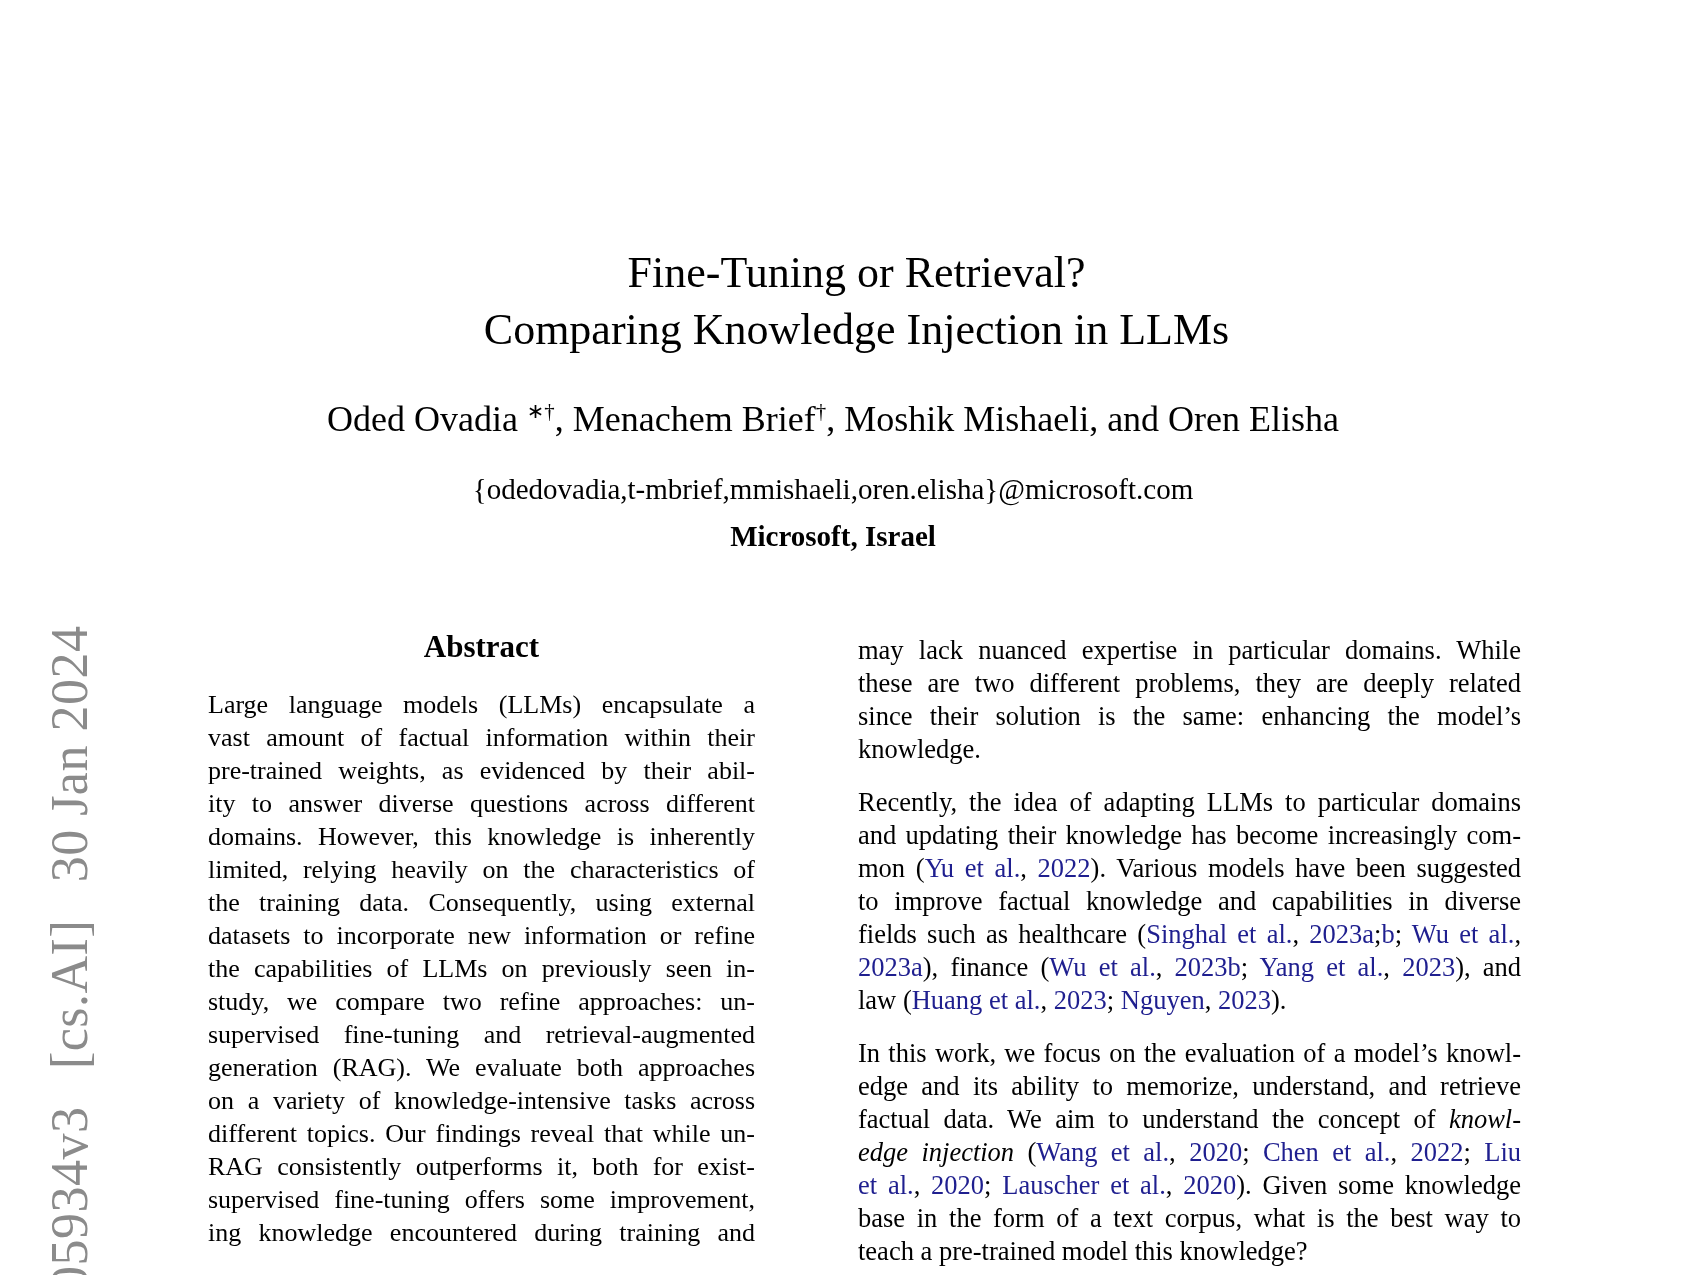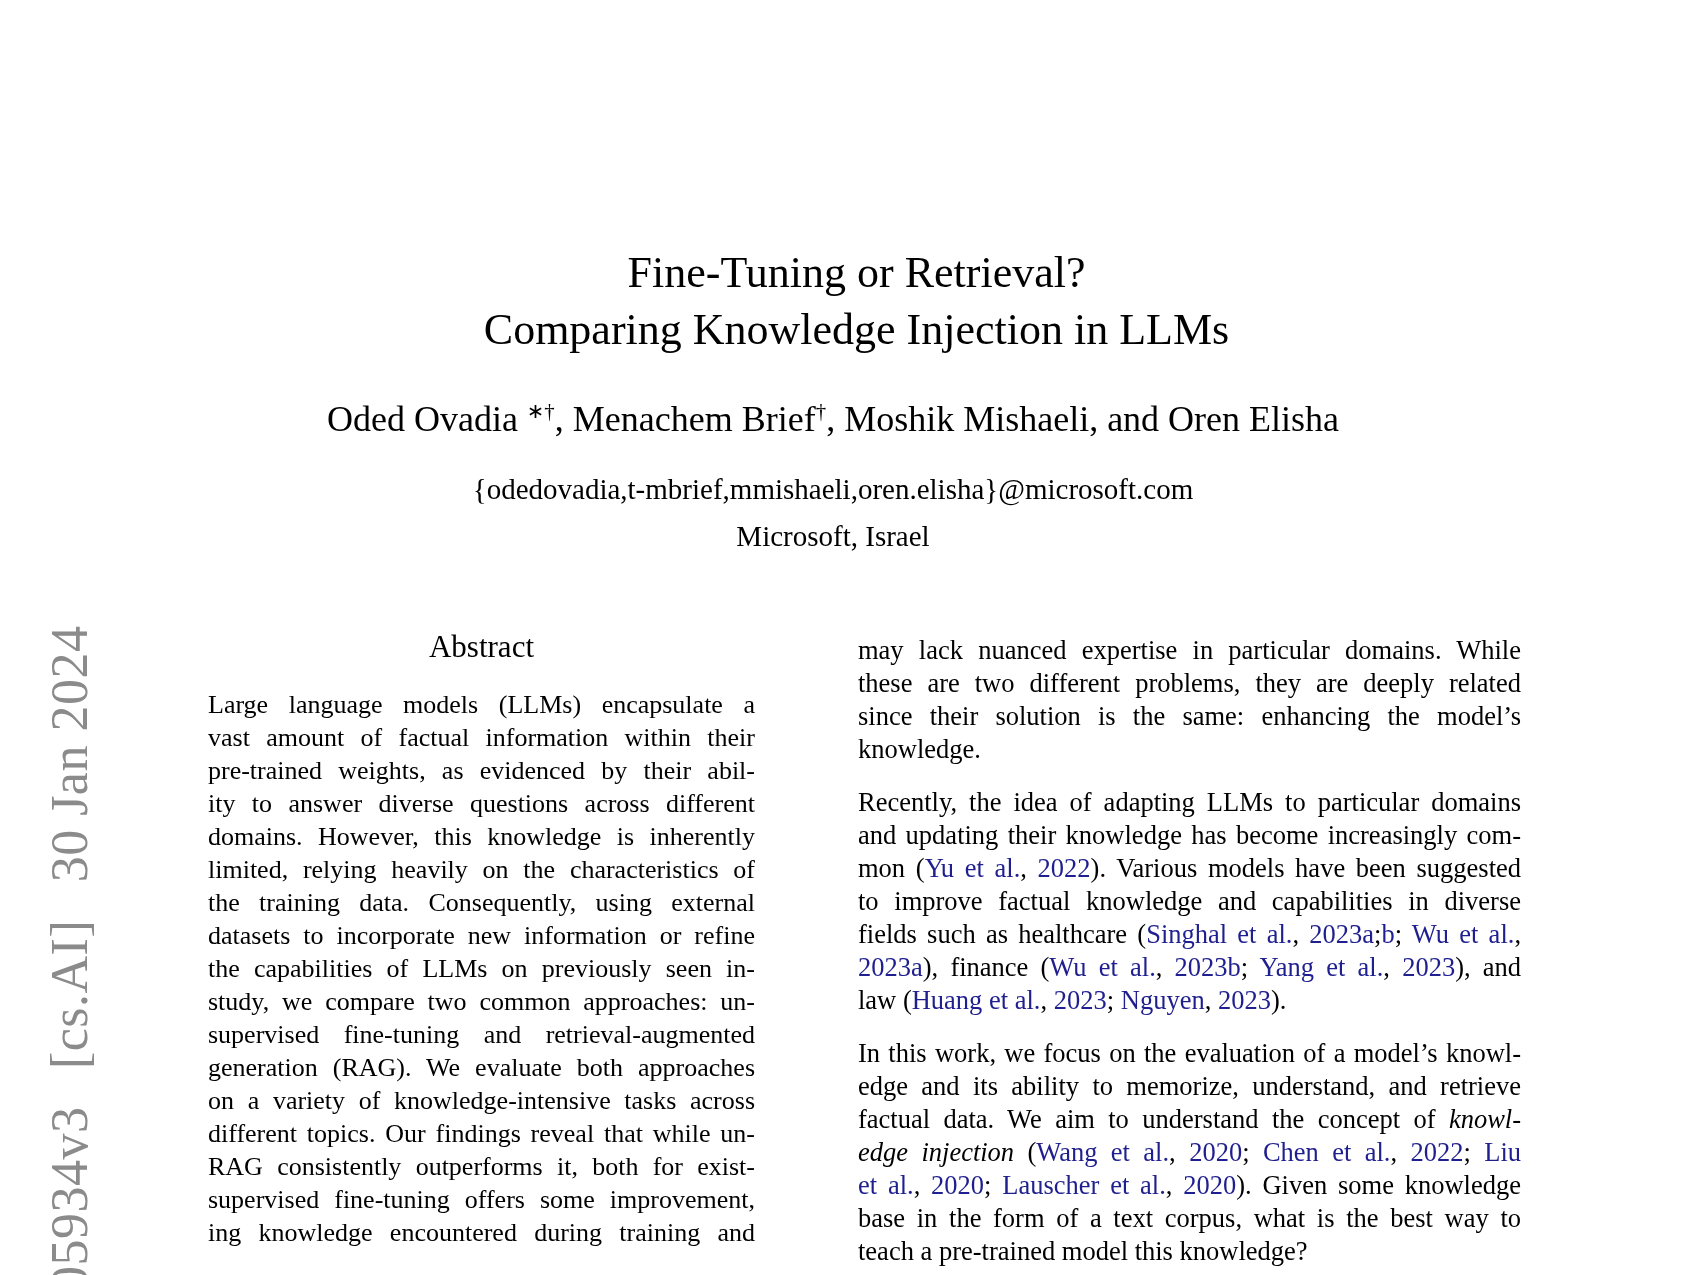--- a/index.html
+++ b/index.html
@@ -43,29 +43,30 @@
   .authors sup{font-size:58%;}
   .email{
     margin-top:36px;
     font-size:29px;
     line-height:34px;
   }
   .affiliation{
     margin-top:13px;
     font-size:29px;
     line-height:34px;
+    font-weight:bold;
   }
   .col{position:absolute;}
   .col-left{left:208px; top:628px; width:547px;}
   .col-right{left:858px; top:634px; width:663px;}
   .abstract-heading{
     margin:0;
     font-size:31px;
     line-height:38px;
-    font-weight:normal;
+    font-weight:bold;
     text-align:center;
   }
   .col-left .para{margin-top:22px;}
   .col-left .para .line{font-size:26px;}
   .col-right .para .line{font-size:26.5px;font-family:Liberation Serif, serif;}
   .para + .para{margin-top:20px;}
   .line{
     line-height:33px;
     text-align:justify;
     text-align-last:justify;
@@ -95,21 +96,21 @@
   <div class="para">
       <div class="line"><span>Large language models (LLMs) encapsulate a</span></div>
       <div class="line"><span>vast amount of factual information within their</span></div>
       <div class="line"><span>pre-trained weights, as evidenced by their abil-</span></div>
       <div class="line"><span>ity to answer diverse questions across different</span></div>
       <div class="line"><span>domains. However, this knowledge is inherently</span></div>
       <div class="line"><span>limited, relying heavily on the characteristics of</span></div>
       <div class="line"><span>the training data. Consequently, using external</span></div>
       <div class="line"><span>datasets to incorporate new information or refine</span></div>
       <div class="line"><span>the capabilities of LLMs on previously seen in-</span></div>
-      <div class="line"><span>study, we compare two common approaches: un-</span></div>
+      <div class="line"><span>study, we compare two refine approaches: un-</span></div>
       <div class="line"><span>supervised fine-tuning and retrieval-augmented</span></div>
       <div class="line"><span>generation (RAG). We evaluate both approaches</span></div>
       <div class="line"><span>on a variety of knowledge-intensive tasks across</span></div>
       <div class="line"><span>different topics. Our findings reveal that while un-</span></div>
       <div class="line"><span>RAG consistently outperforms it, both for exist-</span></div>
       <div class="line"><span>supervised fine-tuning offers some improvement,</span></div>
       <div class="line"><span>ing knowledge encountered during training and</span></div>
     </div>
 </section>
 

